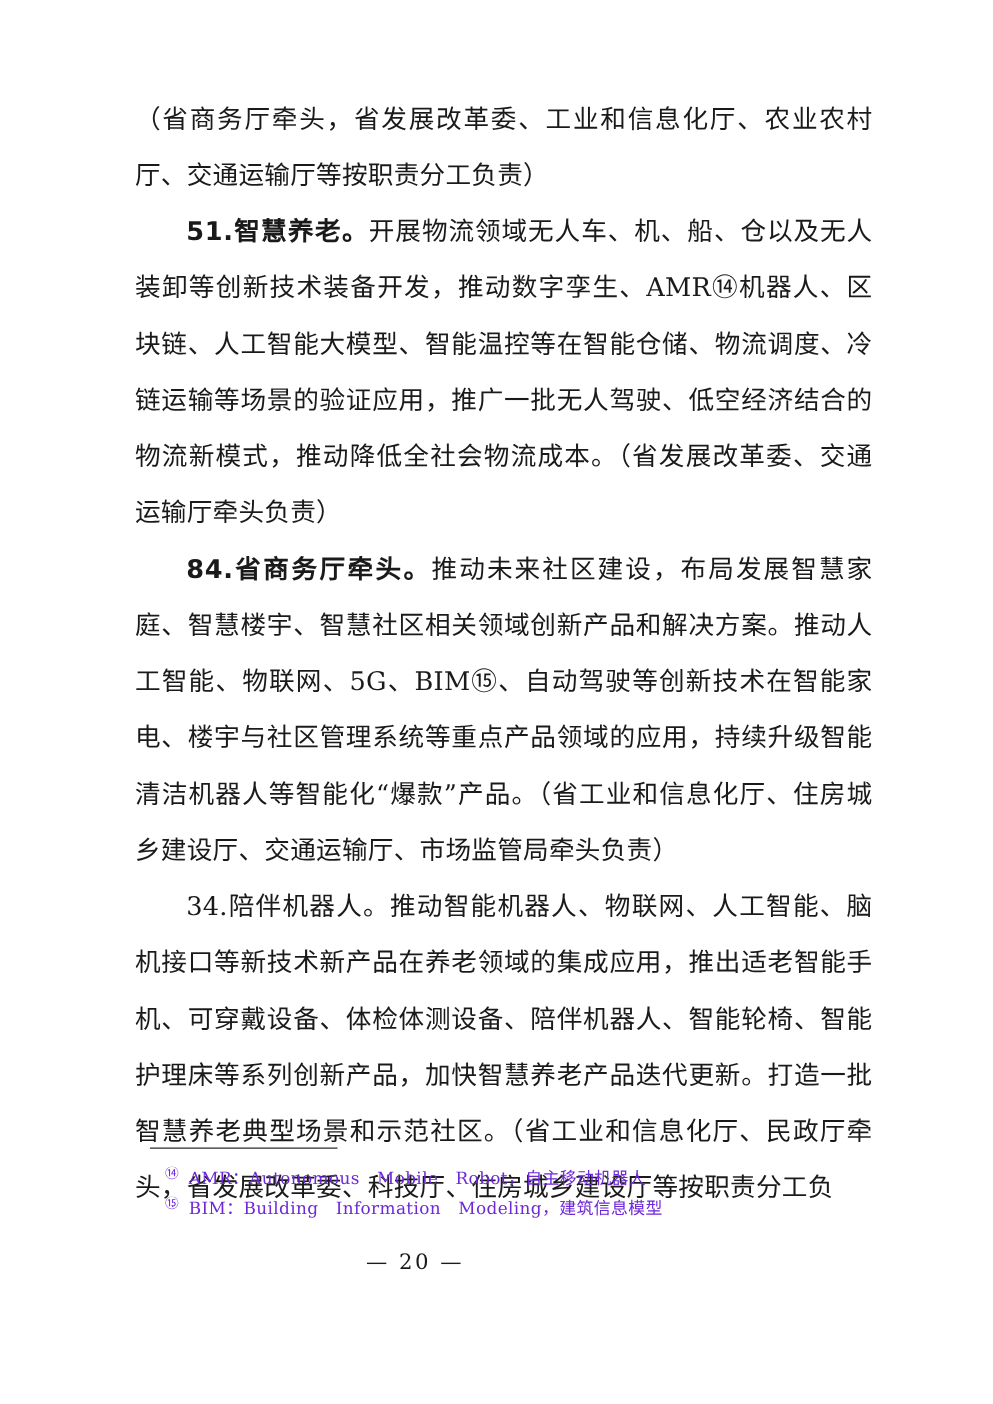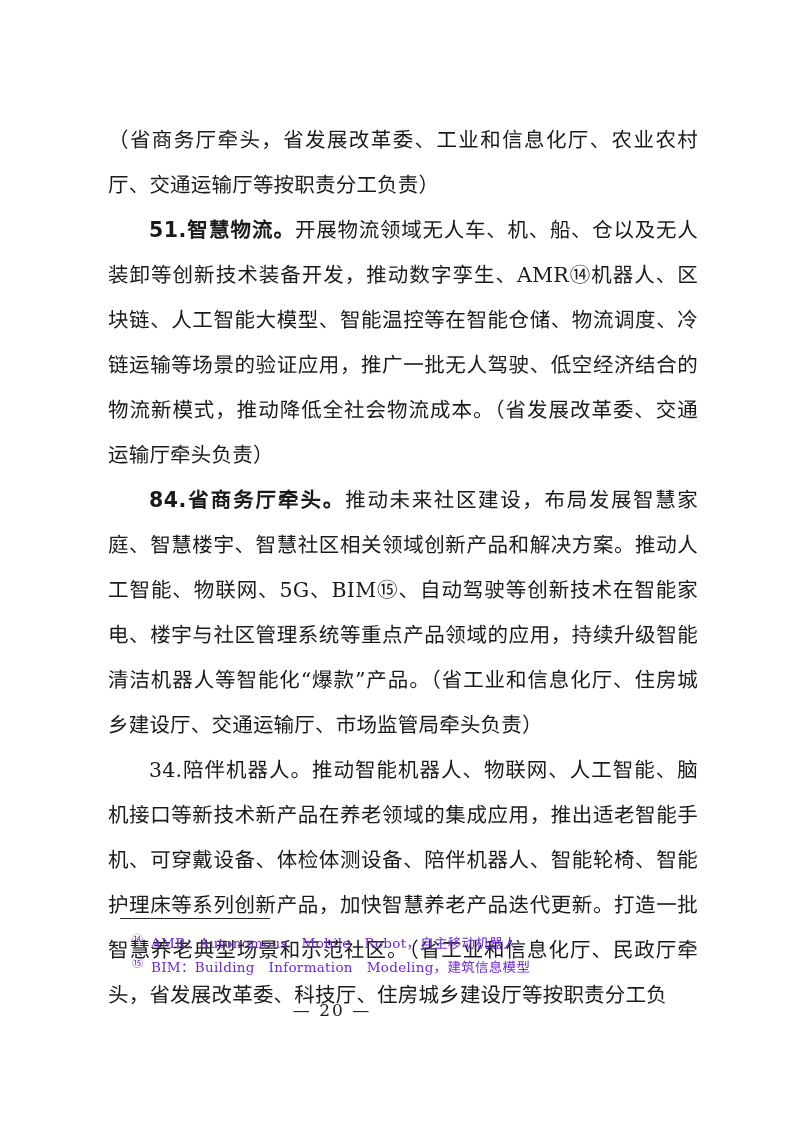--- a/index.html
+++ b/index.html
@@ -16,21 +16,21 @@
     color: #1a1a1a;
     overflow: hidden;
   }
   .page {
     position: absolute;
     top: 0;
     left: 0;
     width: 794px;
     height: 1123px;
     box-sizing: border-box;
-    padding: 118px 96px 0 108px;
+    padding: 73px 96px 0 108px;
   }
   .body-text {
     font-size: 20.5px;
     line-height: 45px;
     text-align: justify;
     text-justify: inter-ideograph;
     letter-spacing: 0.2px;
   }
   p.para {
     margin: 0;
@@ -90,21 +90,21 @@
 
 <div class="page">
 
   <div class="body-text">
 
     <p class="para">
       <span>（省商务厅牵头，省发展改革委、工业和信息化厅、农业农村厅、交通运输厅等按职责分工负责）</span>
     </p>
 
     <p class="para indent">
-      <span class="bold-lead">51.</span><span class="bold-lead">智慧物流。</span><span>开展物流领域无人车、机、船、仓以及无人装卸等创新技术装备开发，推动数字孪生、AMR⑭机器人、区块链、人工智能大模型、智能温控等在智能仓储、物流调度、冷链运输等场景的验证应用，推广一批无人驾驶、低空经济结合的物流新模式，推动降低全社会物流成本。（省发展改革委、交通运输厅牵头负责）</span>
+      <span class="bold-lead">51.</span><span class="bold-lead">智慧养老。</span><span>开展物流领域无人车、机、船、仓以及无人装卸等创新技术装备开发，推动数字孪生、AMR⑭机器人、区块链、人工智能大模型、智能温控等在智能仓储、物流调度、冷链运输等场景的验证应用，推广一批无人驾驶、低空经济结合的物流新模式，推动降低全社会物流成本。（省发展改革委、交通运输厅牵头负责）</span>
     </p>
 
     <p class="para indent">
       <span class="bold-lead">84.</span><span class="bold-lead">省商务厅牵头。</span><span>推动未来社区建设，布局发展智慧家庭、智慧楼宇、智慧社区相关领域创新产品和解决方案。推动人工智能、物联网、5G、BIM⑮、自动驾驶等创新技术在智能家电、楼宇与社区管理系统等重点产品领域的应用，持续升级智能清洁机器人等智能化“爆款”产品。（省工业和信息化厅、住房城乡建设厅、交通运输厅、市场监管局牵头负责）</span>
     </p>
 
     <p class="para indent">
       <span>34.</span><span>陪伴机器人。</span><span>推动智能机器人、物联网、人工智能、脑机接口等新技术新产品在养老领域的集成应用，推出适老智能手机、可穿戴设备、体检体测设备、陪伴机器人、智能轮椅、智能护理床等系列创新产品，加快智慧养老产品迭代更新。打造一批智慧养老典型场景和示范社区。（省工业和信息化厅、民政厅牵头，省发展改革委、科技厅、住房城乡建设厅等按职责分工负</span>
     </p>
 

